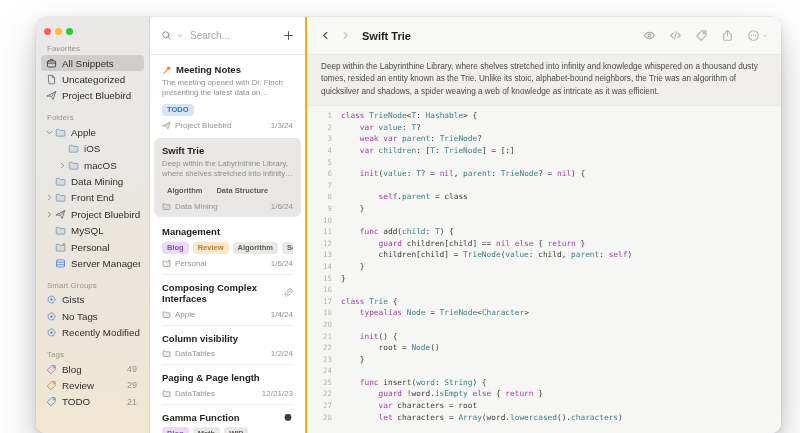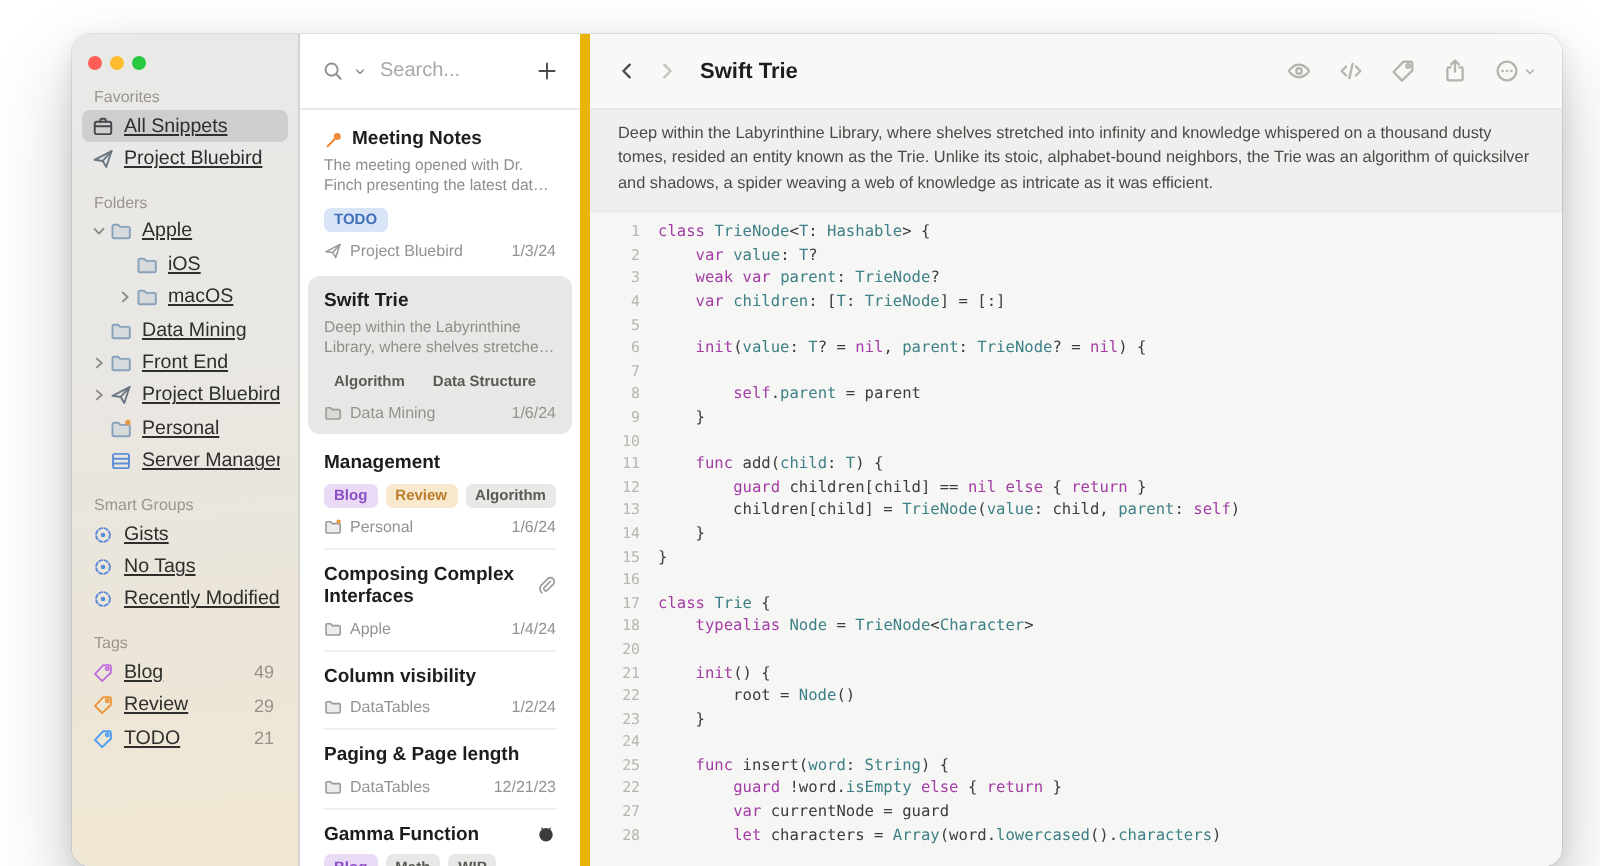--- a/index.html
+++ b/index.html
@@ -15,24 +15,24 @@
   .traffic{display:flex;gap:4px;padding:2px 0 0 8px;}
   .dot{width:7px;height:7px;border-radius:50%;}
   .sec-label{font-size:8px;color:#9b968c;padding:0 0 2px 11px;margin-top:9px;}
   .s-row{display:flex;align-items:center;height:16.4px;margin:0 5px;padding:0 4px 0 5px;
          border-radius:4px;font-size:9.8px;color:#2e2e2c;cursor:default;}
   .s-row.sel{background:rgba(82,80,75,.17);}
   .disc{width:9px;height:9px;flex:none;color:#8d8c88;display:flex;align-items:center;}
   .disc svg{width:7px;height:7px;}
   .s-icon{width:11px;height:11px;flex:none;margin-right:5px;display:flex;}
   .s-icon svg{width:100%;height:100%;}
-  .s-label{flex:1;white-space:nowrap;overflow:hidden;text-decoration:underline;}
+  .s-label{flex:1;white-space:nowrap;overflow:hidden;}
   .s-count{color:#97938a;font-size:9px;padding-right:3px;}
   
-  .listcol{width:145px;flex:none;box-sizing:border-box;background:#fff;border-right:5px solid #eab308;
+  .listcol{width:157px;flex:none;box-sizing:border-box;background:#fff;border-right:2px solid #eab308;
            display:flex;flex-direction:column;overflow:hidden;}
   .search-row{height:37px;flex:none;display:flex;align-items:center;gap:5px;padding:0 11px;
               border-bottom:1px solid #eae9e7;}
   .sicon{display:flex;align-items:center;color:#8f8f8c;}
   .sicon svg{width:11px;height:11px;}
   .schev svg{width:6px;height:6px;}
   .search-input{flex:1;border:none;outline:none;background:transparent;font-size:10px;color:#333;
                 font-family:"Liberation Sans",sans-serif;min-width:0;}
   .search-input::placeholder{color:#a8a7a4;}
   .plus{color:#4c4c4a;display:flex;}
@@ -92,20 +92,29 @@
             <svg viewBox="0 0 16 16" fill="none" stroke="currentColor" stroke-width="1.4" stroke-linecap="round" stroke-linejoin="round">
               <rect x="2" y="4.2" width="12" height="9" rx="1.6"></rect>
               <path d="M2 7.4h12M6 4.2V3a1 1 0 0 1 1-1h2a1 1 0 0 1 1 1v1.2"></path>
             </svg>
           </span>
           <span class="s-label">All Snippets</span>
         </div>
         <div class="s-row">
           <span class="s-icon" style="color:#6d7784">
             <svg viewBox="0 0 16 16" fill="none" stroke="currentColor" stroke-width="1.4" stroke-linecap="round" stroke-linejoin="round">
+              <path d="M4 1.8h5.2L12.5 5v8.2a1 1 0 0 1-1 1H5a1 1 0 0 1-1-1z"></path>
+              <path d="M9 2v3.2h3.4"></path>
+            </svg>
+          </span>
+          <span class="s-label">Uncategorized</span>
+        </div>
+        <div class="s-row">
+          <span class="s-icon" style="color:#6d7784">
+            <svg viewBox="0 0 16 16" fill="none" stroke="currentColor" stroke-width="1.4" stroke-linecap="round" stroke-linejoin="round">
               <path d="M1.8 8.6 14.2 2.2 10.4 13.8 7.8 9.4Z"></path>
               <path d="M7.8 9.4 14.2 2.2"></path>
             </svg>
           </span>
           <span class="s-label">Project Bluebird</span>
         </div>
         <div class="sec-label">Folders</div>
         <div class="s-row">
           <span class="disc">
             <svg viewBox="0 0 16 16" fill="none" stroke="currentColor" stroke-width="1.4" stroke-linecap="round" stroke-linejoin="round">
@@ -169,20 +178,29 @@
               <path d="M5.5 3 11 8 5.5 13" stroke-width="2.2"></path>
             </svg>
           </span>
           <span class="s-icon" style="color:#6d7784">
             <svg viewBox="0 0 16 16" fill="none" stroke="currentColor" stroke-width="1.4" stroke-linecap="round" stroke-linejoin="round">
               <path d="M1.8 8.6 14.2 2.2 10.4 13.8 7.8 9.4Z"></path>
               <path d="M7.8 9.4 14.2 2.2"></path>
             </svg>
           </span>
           <span class="s-label">Project Bluebird</span>
+        </div>
+        <div class="s-row">
+          <span class="disc"></span>
+          <span class="s-icon" style="color:#87a1ba">
+            <svg viewBox="0 0 16 16" fill="none" stroke="currentColor" stroke-width="1.4" stroke-linecap="round" stroke-linejoin="round">
+              <path d="M1.8 4.4a1 1 0 0 1 1-1h3.1l1.6 1.6h6a.9.9 0 0 1 .9.9v6.4a1 1 0 0 1-1 1H2.8a1 1 0 0 1-1-1z" fill="currentColor" fill-opacity=".18"></path>
+            </svg>
+          </span>
+          <span class="s-label">MySQL</span>
         </div>
         <div class="s-row">
           <span class="disc"></span>
           <span class="s-icon" style="color:#87a1ba">
             <svg viewBox="0 0 16 16" fill="none" stroke="currentColor" stroke-width="1.4" stroke-linecap="round" stroke-linejoin="round">
               <path d="M1.8 4.4a1 1 0 0 1 1-1h3.1l1.6 1.6h6a.9.9 0 0 1 .9.9v6.4a1 1 0 0 1-1 1H2.8a1 1 0 0 1-1-1z" fill="currentColor" fill-opacity=".18"></path>
               <circle cx="13" cy="3.2" r="1.9" fill="#e8963e" stroke="none"></circle>
             </svg>
           </span>
           <span class="s-label">Personal</span>
@@ -503,21 +521,21 @@
         </div>
         <div class="cl">
           <span class="ln">6</span>
           <span class="ct"><span style="color:#3c3c3c">    </span><span style="color:#A43DA6">init</span><span style="color:#3c3c3c">(</span><span style="color:#3E8087">value</span><span style="color:#3c3c3c">: </span><span style="color:#3E8087">T</span><span style="color:#3c3c3c">? = </span><span style="color:#A43DA6">nil</span><span style="color:#3c3c3c">, </span><span style="color:#3E8087">parent</span><span style="color:#3c3c3c">: </span><span style="color:#3E8087">TrieNode</span><span style="color:#3c3c3c">? = </span><span style="color:#A43DA6">nil</span><span style="color:#3c3c3c">) {</span></span>
         </div>
         <div class="cl">
           <span class="ln">7</span>
         </div>
         <div class="cl">
           <span class="ln">8</span>
-          <span class="ct"><span style="color:#3c3c3c">        </span><span style="color:#A43DA6">self</span><span style="color:#3c3c3c">.</span><span style="color:#3E8087">parent</span><span style="color:#3c3c3c"> = parent</span></span>
+          <span class="ct"><span style="color:#3c3c3c">        </span><span style="color:#A43DA6">self</span><span style="color:#3c3c3c">.</span><span style="color:#3E8087">parent</span><span style="color:#3c3c3c"> = class</span></span>
         </div>
         <div class="cl">
           <span class="ln">9</span>
           <span class="ct"><span style="color:#3c3c3c">    }</span></span>
         </div>
         <div class="cl">
           <span class="ln">10</span>
           <span class="ct"></span>
         </div>
         <div class="cl">
@@ -575,21 +593,21 @@
         <div class="cl">
           <span class="ln">25</span>
           <span class="ct"><span style="color:#3c3c3c">    </span><span style="color:#A43DA6">func</span><span style="color:#3c3c3c"> insert(</span><span style="color:#3E8087">word</span><span style="color:#3c3c3c">: </span><span style="color:#3E8087">String</span><span style="color:#3c3c3c">) {</span></span>
         </div>
         <div class="cl">
           <span class="ln">22</span>
           <span class="ct"><span style="color:#3c3c3c">        </span><span style="color:#A43DA6">guard</span><span style="color:#3c3c3c"> !word.</span><span style="color:#3E8087">isEmpty</span><span style="color:#3c3c3c"> </span><span style="color:#A43DA6">else</span><span style="color:#3c3c3c"> { </span><span style="color:#A43DA6">return</span><span style="color:#3c3c3c"> }</span></span>
         </div>
         <div class="cl">
           <span class="ln">27</span>
-          <span class="ct"><span style="color:#3c3c3c">        </span><span style="color:#A43DA6">var</span><span style="color:#3c3c3c"> currentNode = guard</span></span>
+          <span class="ct"><span style="color:#3c3c3c">        </span><span style="color:#A43DA6">var</span><span style="color:#3c3c3c"> characters = root</span></span>
         </div>
         <div class="cl">
           <span class="ln">28</span>
           <span class="ct"><span style="color:#3c3c3c">        </span><span style="color:#A43DA6">let</span><span style="color:#3c3c3c"> characters = </span><span style="color:#3E8087">Array</span><span style="color:#3c3c3c">(word.</span><span style="color:#3E8087">lowercased</span><span style="color:#3c3c3c">().</span><span style="color:#3E8087">characters</span><span style="color:#3c3c3c">)</span></span>
         </div>
       </div>
   </div>
 
 </div>
 

